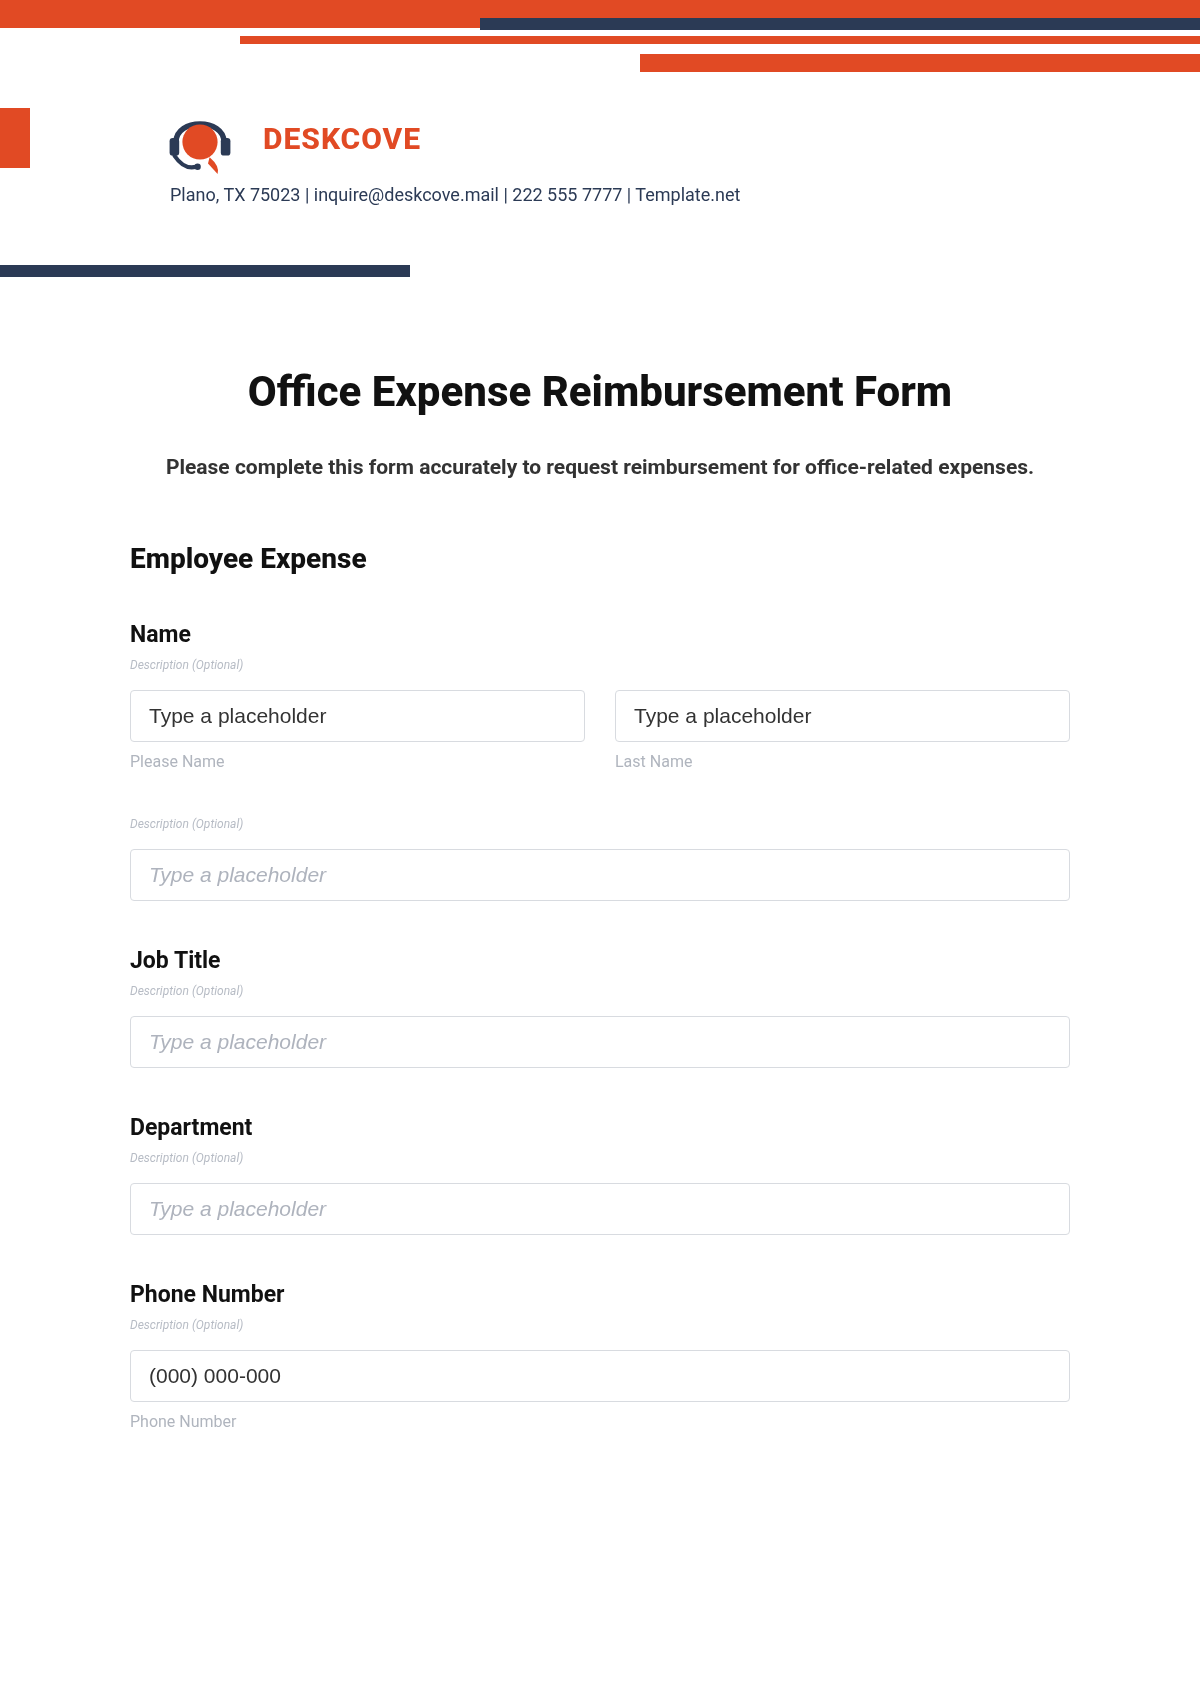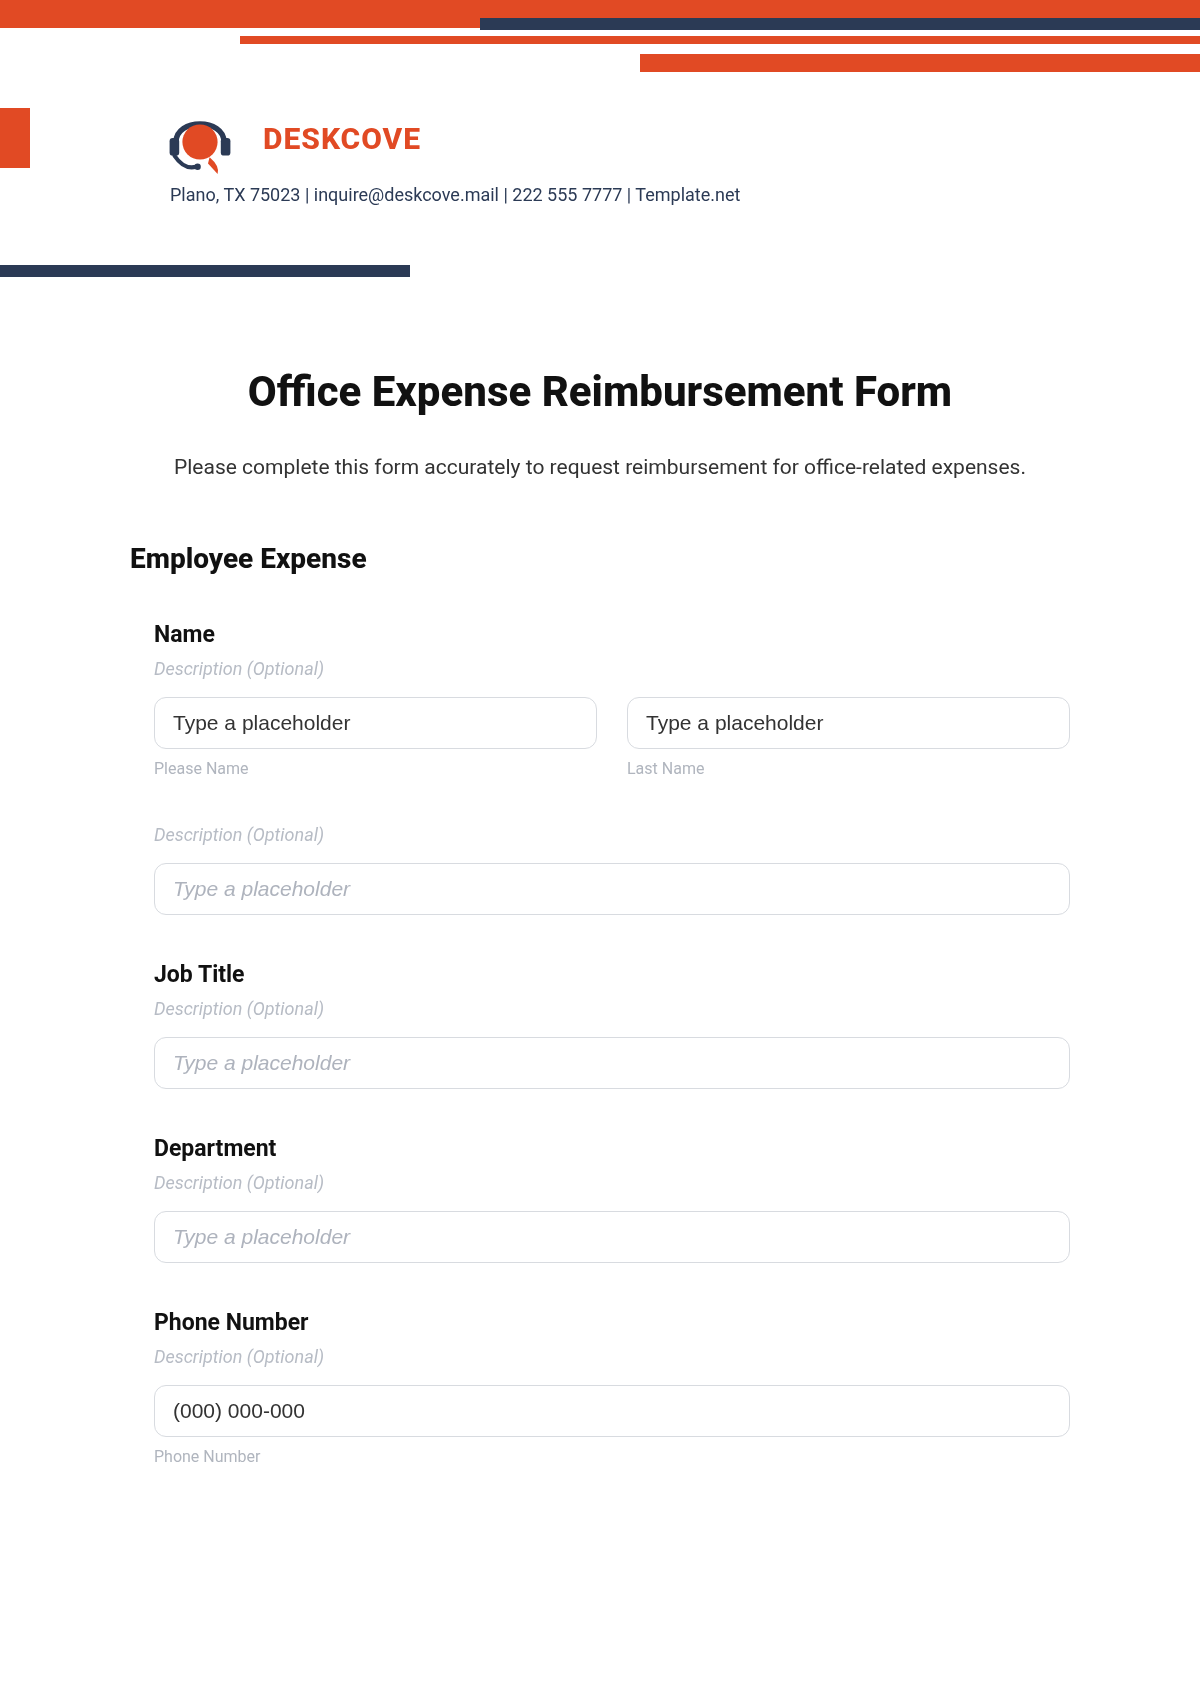--- a/index.html
+++ b/index.html
@@ -15,29 +15,29 @@
   .top-orange-block { position:absolute; top:54px; right:0; height:18px; width:560px; background:#e14a24; }
   .left-orange-block { position:absolute; top:108px; left:0; width:30px; height:60px; background:#e14a24; }
   .header-wrap { position:relative; }
   .brand-row { display:flex; align-items:center; gap:23px; margin:70px 0 0 160px; }
   .logo { width:80px; height:80px; position:relative; }
   .brand-name { font-size:30px; font-weight:800; color:#e14a24; letter-spacing:1px; }
   .contact-line { margin:6px 0 0 170px; font-size:18px; color:#2b3a55; }
   .navy-underline { margin-top:60px; height:12px; width:410px; background:#2b3a55; }
   .page { width:940px; margin:0 auto; padding-top:90px; }
   .title { font-size:42px; font-weight:800; text-align:center; color:#111; }
-  .subtitle { margin-top:34px; font-size:21px; text-align:center; color:#333; line-height:1.7; }
+  .subtitle { margin-top:34px; font-size:21px; text-align:center; color:#333; line-height:1.7;font-weight:bold; }
   .section-head { margin-top:56px; font-size:28px; font-weight:800; color:#111; }
-  .field { margin-top:46px;margin-left:24px; }
+  .field { margin-top:46px; }
   .field-label { font-size:23px; font-weight:700; color:#111; }
-  .field-desc { margin-top:10px; font-size:18px; font-style:italic; color:#b7bcc5; }
+  .field-desc { margin-top:10px; font-size:12px; font-style:italic; color:#b7bcc5; }
   .row2 { display:flex; gap:30px; margin-top:18px; }
   .row2 .col { flex:1; }
   .input {
-    width:100%; height:52px; border:1px solid #d8dbe0; border-radius:12px;
+    width:100%; height:52px; border:1px solid #d8dbe0; border-radius:4px;
     padding:0 18px; font-size:21px; color:#333; background:#fff;
   }
   .input::placeholder { color:#333; opacity:1; }
   .input.italic::placeholder { font-style:italic; color:#aeb3bd; }
   .sublabel { margin-top:10px; font-size:16px; color:#b0b5be; }
   .single { margin-top:18px; }
 </style>
 </head>
 <body>
 

